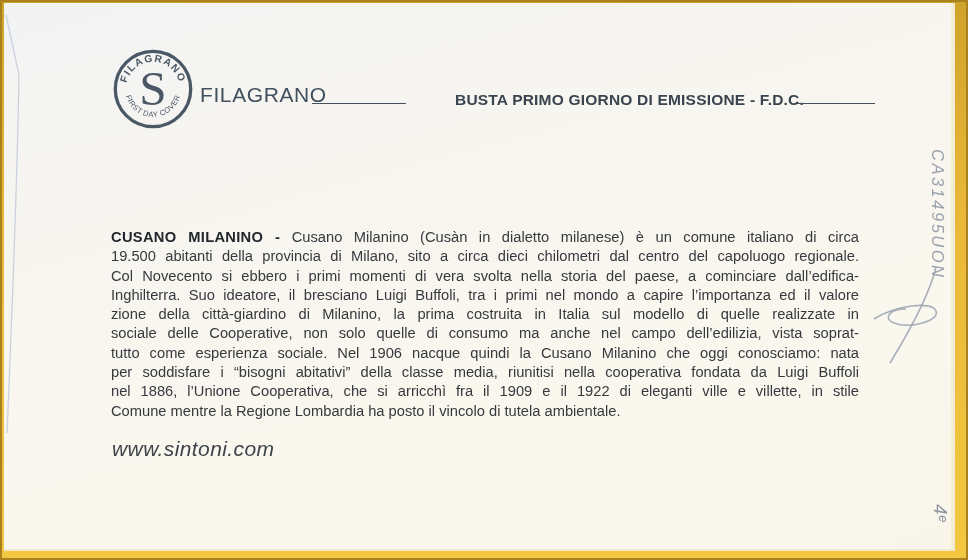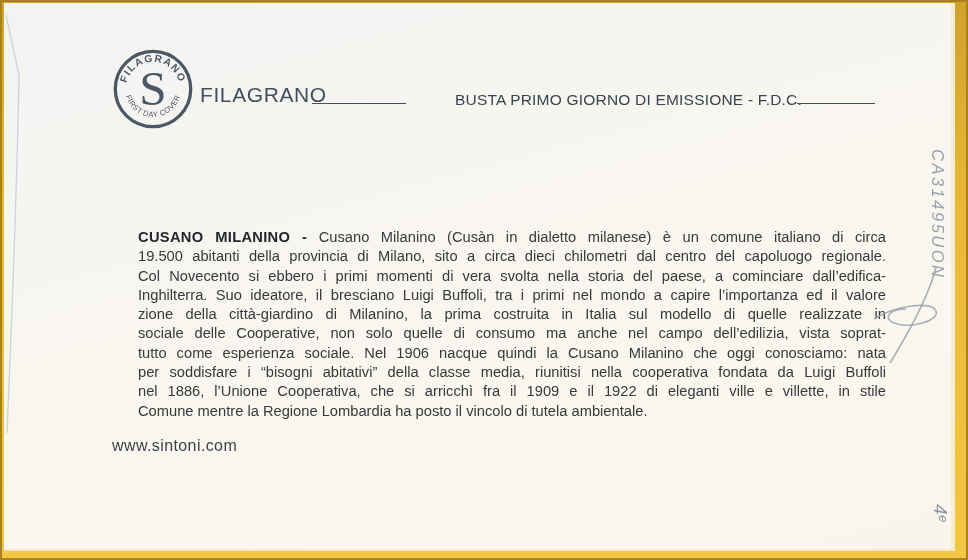--- a/index.html
+++ b/index.html
@@ -5,26 +5,26 @@
   html,body{margin:0;padding:0;}
   body{font-family:"Liberation Sans",sans-serif;background:#8f6e1c;}
   .page{position:relative;width:968px;height:560px;overflow:hidden;background:#8f6e1c;}
   .scan{position:absolute;inset:0;background:linear-gradient(180deg,#cfa22b 0%,#e9b837 38%,#f2c742 100%);box-shadow:inset 0 0 0 2px #a9821f;}
   .envelope{position:absolute;left:4px;top:3px;right:13px;bottom:9px;
     background:linear-gradient(165deg,#f2f3f4 0%,#f7f5f0 30%,#faf7ee 70%,#f9f5ea 100%);
     border-right:4px solid #f4ecd3;border-bottom:2px solid #f1e8ce;}
   .abs{position:absolute;}
   .rule{border-top:1.6px solid #44505c;height:0;}
   .brand{font-size:21px;letter-spacing:0.6px;color:#42505d;white-space:nowrap;}
-  .title{font-size:15.5px;font-weight:normal;letter-spacing:0.2px;color:#39444f;white-space:nowrap;}
-  .para{width:748px;font-size:14.7px;line-height:19.3px;color:#36393e;margin-left:27px;}
+  .title{font-size:15.5px;font-weight:bold;letter-spacing:0.2px;color:#39444f;white-space:nowrap;}
+  .para{width:748px;font-size:14.7px;line-height:19.3px;color:#36393e;}
   .line{text-align:justify;text-align-last:justify;white-space:normal;}
   .line-last{text-align:right;text-align-last:left;}
   .para b{color:#22272d;letter-spacing:0.3px;}
-  .website{font-size:16px;color:#3e434a;letter-spacing:0.4px;}
+  .website{font-size:21px;font-style:italic;color:#3e434a;letter-spacing:0.4px;}
   .vcode{font-size:16.5px;font-style:italic;letter-spacing:2.5px;color:#99a1ad;white-space:nowrap;
     transform:rotate(90deg);transform-origin:0 0;}
   .price{font-size:19px;font-style:italic;color:#8b93a0;transform:rotate(90deg);transform-origin:0 0;}
   svg{display:block;}
 </style>
 </head>
 <body>
 
 <div class="page">
   <div class="scan"></div>

